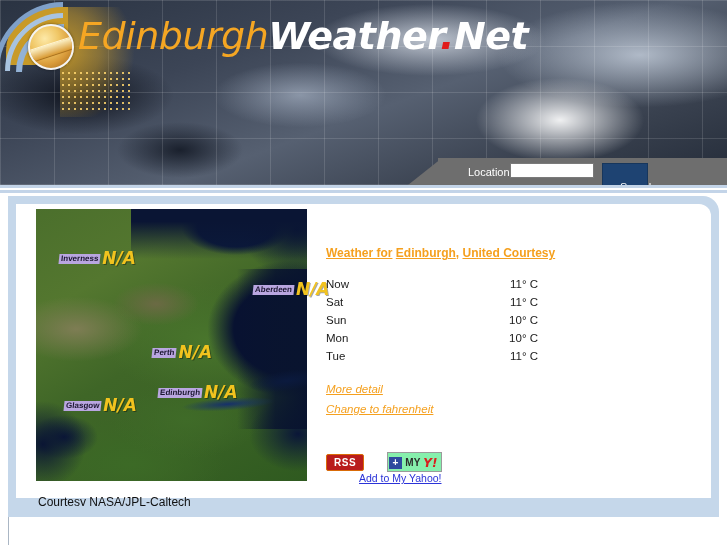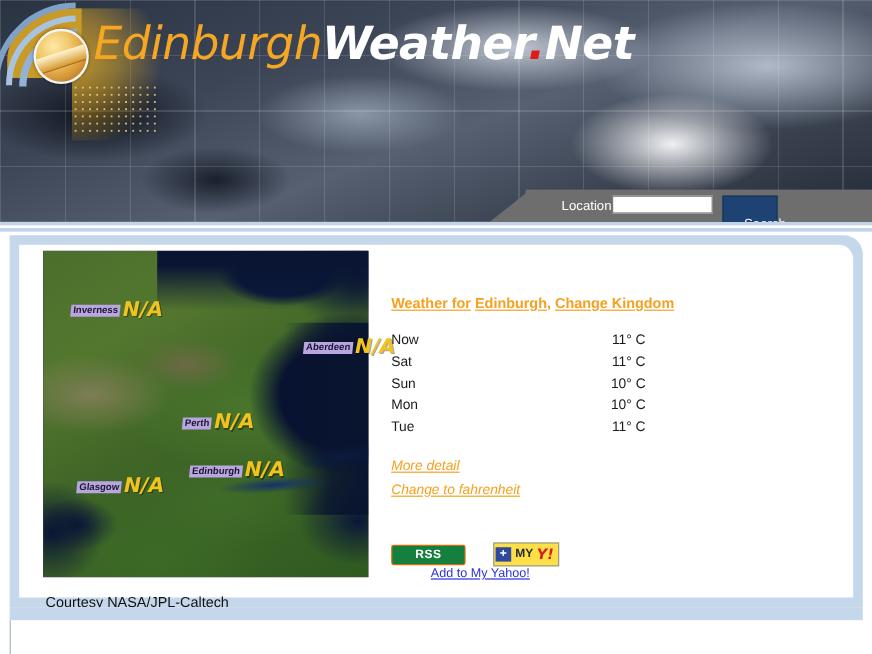--- a/index.html
+++ b/index.html
@@ -276,34 +276,34 @@
     display: block;
     color: #f5a01e;
     text-decoration: underline;
     font-size: 11.5px;
     margin-bottom: 8px;
   }
 
   .badges { position: absolute; left: 326px; top: 452px; }
   .rss-badge {
     display: inline-block;
-    background: #15803d;
+    background: #b91c1c;
     color: #ffffff;
     font-size: 10px;
     font-weight: bold;
-    padding: 2px 19px;
+    padding: 2px 7px;
     border: 1px solid #d96b08;
     border-radius: 2px;
     letter-spacing: 0.5px;
     vertical-align: middle;
   }
   .yahoo-badge {
     display: inline-block;
     margin-left: 18px;
-    background: #fde047;
+    background: #86efac;
     border: 1px solid #9a9a9a;
     padding: 1px 3px 1px 1px;
     vertical-align: middle;
     white-space: nowrap;
     line-height: 1;
   }
   .yh-plus {
     display: inline-block;
     background: #2e4a9e;
     color: #ffffff;
@@ -397,21 +397,21 @@
   </div>
   <div class="city" style="left:64px;  top:397px;">
     <span class="city-name">Glasgow</span><span class="city-temp">N/A</span>
   </div>
 
   <div class="map-caption">Courtesy NASA/JPL-Caltech</div>
 
   <div class="forecast-head">
     <a href="#">Weather for</a>
     <a href="#">Edinburgh</a><span class="comma">,</span>
-    <a href="#">Change Kingdom</a>
+    <a href="#">United Courtesy</a>
   </div>
 
   <table class="forecast-table">
     <tbody>
       <tr>
         <td>Now</td>
         <td class="temp">11° C</td>
       </tr>
       <tr>
         <td>Sat</td>

